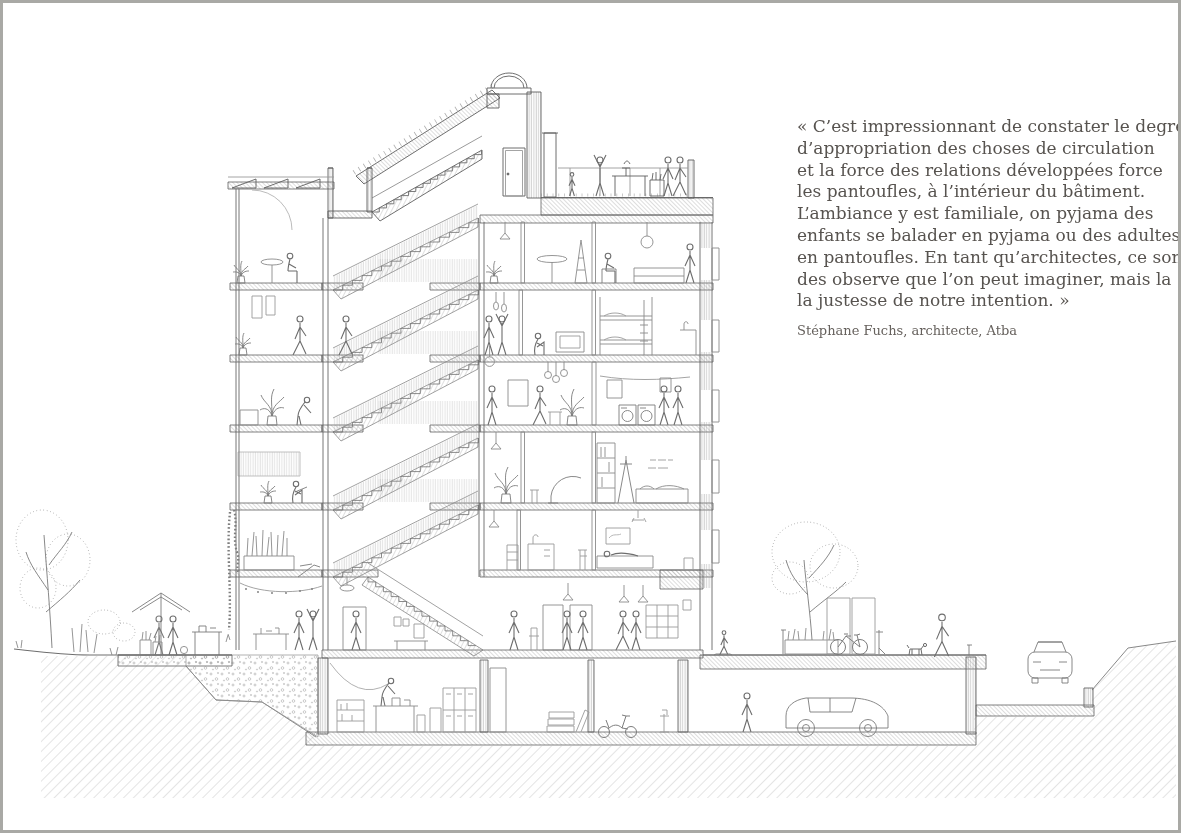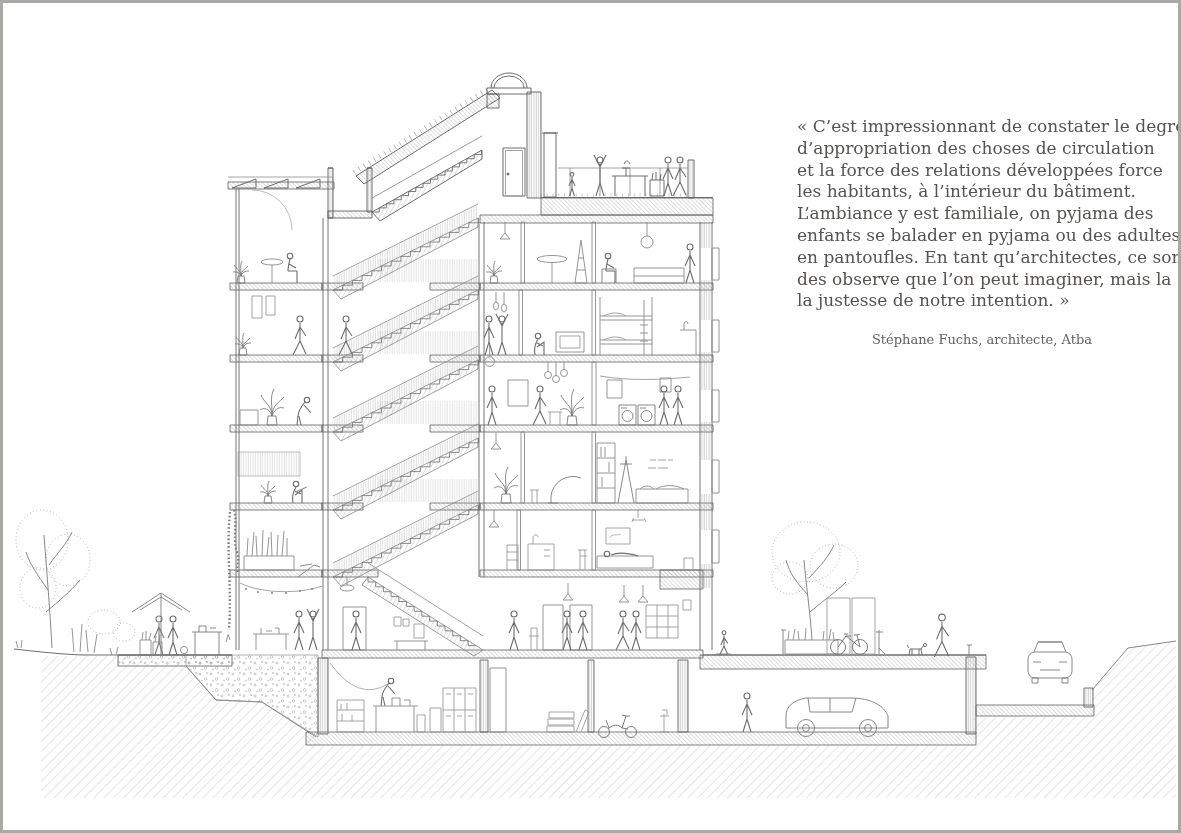--- a/index.html
+++ b/index.html
@@ -2,21 +2,21 @@
 <html><head>
 <meta charset="utf-8">
 <style>
   html,body{margin:0;padding:0;background:#ffffff;}
   body{width:1181px;height:833px;position:relative;overflow:hidden;
        font-family:"DejaVu Serif", serif;}
   .frame{position:absolute;inset:0;border:3px solid #a9a9a5;pointer-events:none;z-index:10;}
   .drawing{position:absolute;left:0;top:0;width:1181px;height:833px;}
   .quote{position:absolute;left:797px;top:116px;width:370px;color:#57534f;}
   .qline{font-size:17px;line-height:21.8px;white-space:nowrap;}
-  .attrib{font-size:13px;line-height:17px;margin-top:19px;color:#66615d;white-space:nowrap;text-align:center;}
+  .attrib{font-size:13px;line-height:17px;margin-top:10px;color:#66615d;white-space:nowrap;}
   svg *{vector-effect:non-scaling-stroke;}
 </style>
 </head>
 <body>
 
 <svg class="drawing" viewBox="0 0 1181 833" xmlns="http://www.w3.org/2000/svg">
 <defs>
   <pattern id="ground" width="7" height="7" patternUnits="userSpaceOnUse" patternTransform="rotate(-45)">
     <line x1="0" y1="0" x2="7" y2="0" stroke="#bcbcbc" stroke-width="0.8"></line>
   </pattern>
@@ -508,21 +508,21 @@
         <rect x="1062" y="678" width="6" height="5"></rect>
   </g>
 </g>
 
 </svg>
 
 <div class="quote">
   <div class="qline">« C’est impressionnant de constater le degré</div>
   <div class="qline">d’appropriation des choses de circulation</div>
   <div class="qline">et la force des relations développées force</div>
-  <div class="qline">les habitants, à l’intérieur du bâtiment.</div>
+  <div class="qline">les pantoufles, à l’intérieur du bâtiment.</div>
   <div class="qline">L’ambiance y est familiale, on pyjama des</div>
   <div class="qline">enfants se balader en pyjama ou des adultes</div>
   <div class="qline">en pantoufles. En tant qu’architectes, ce sont</div>
   <div class="qline">des observe que l’on peut imaginer, mais la</div>
   <div class="qline">la justesse de notre intention. »</div>
   <div class="attrib">Stéphane Fuchs, architecte, Atba</div>
 </div>
 
 <div class="frame"></div>
 

